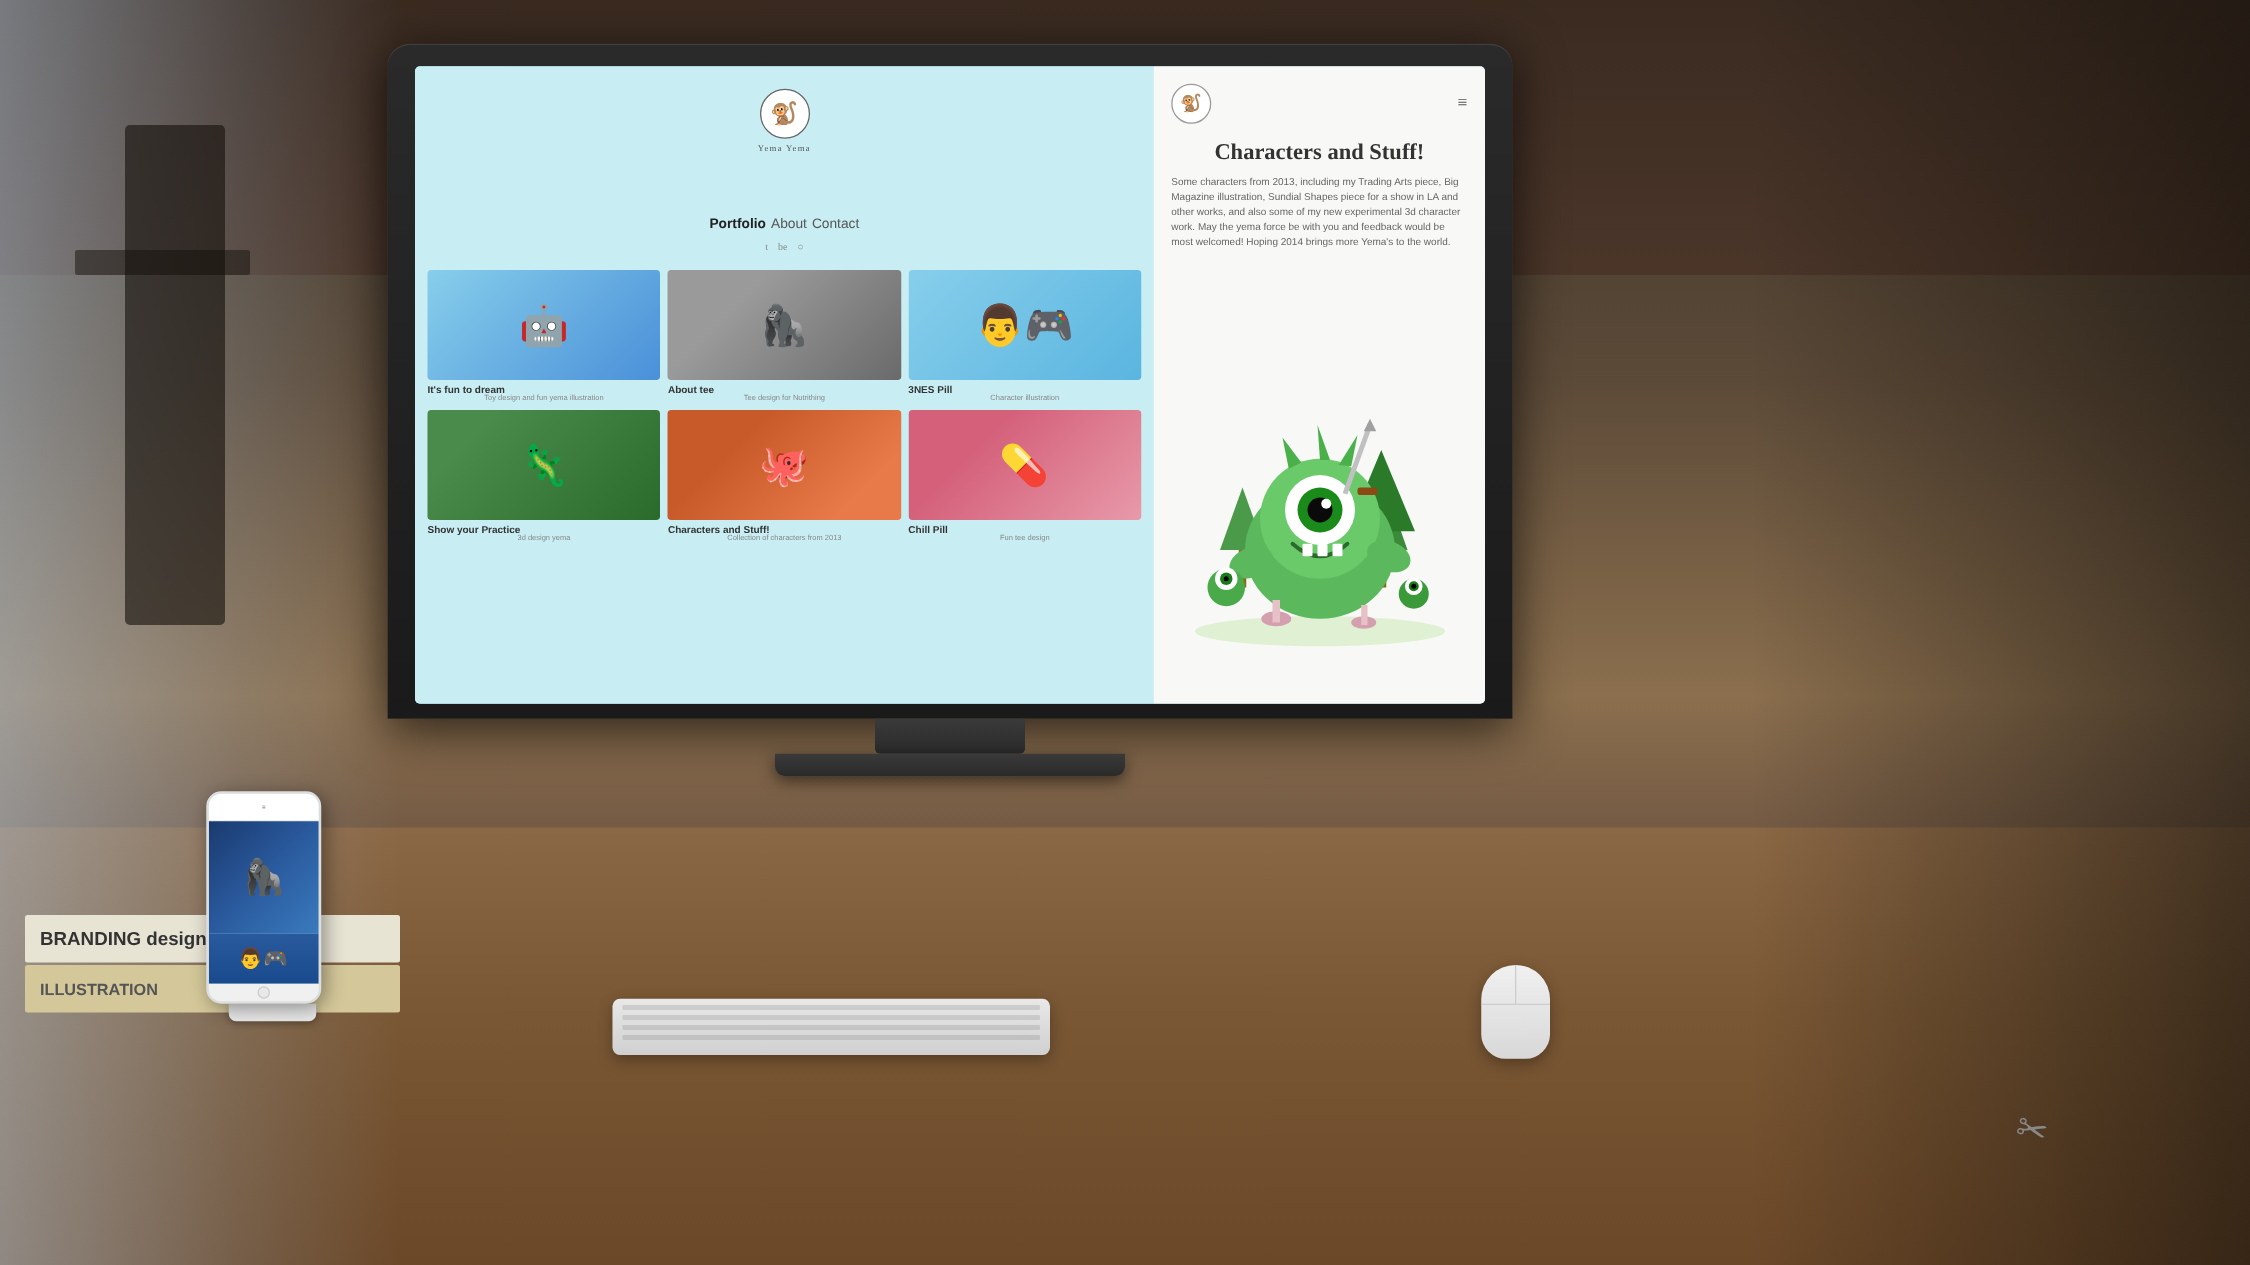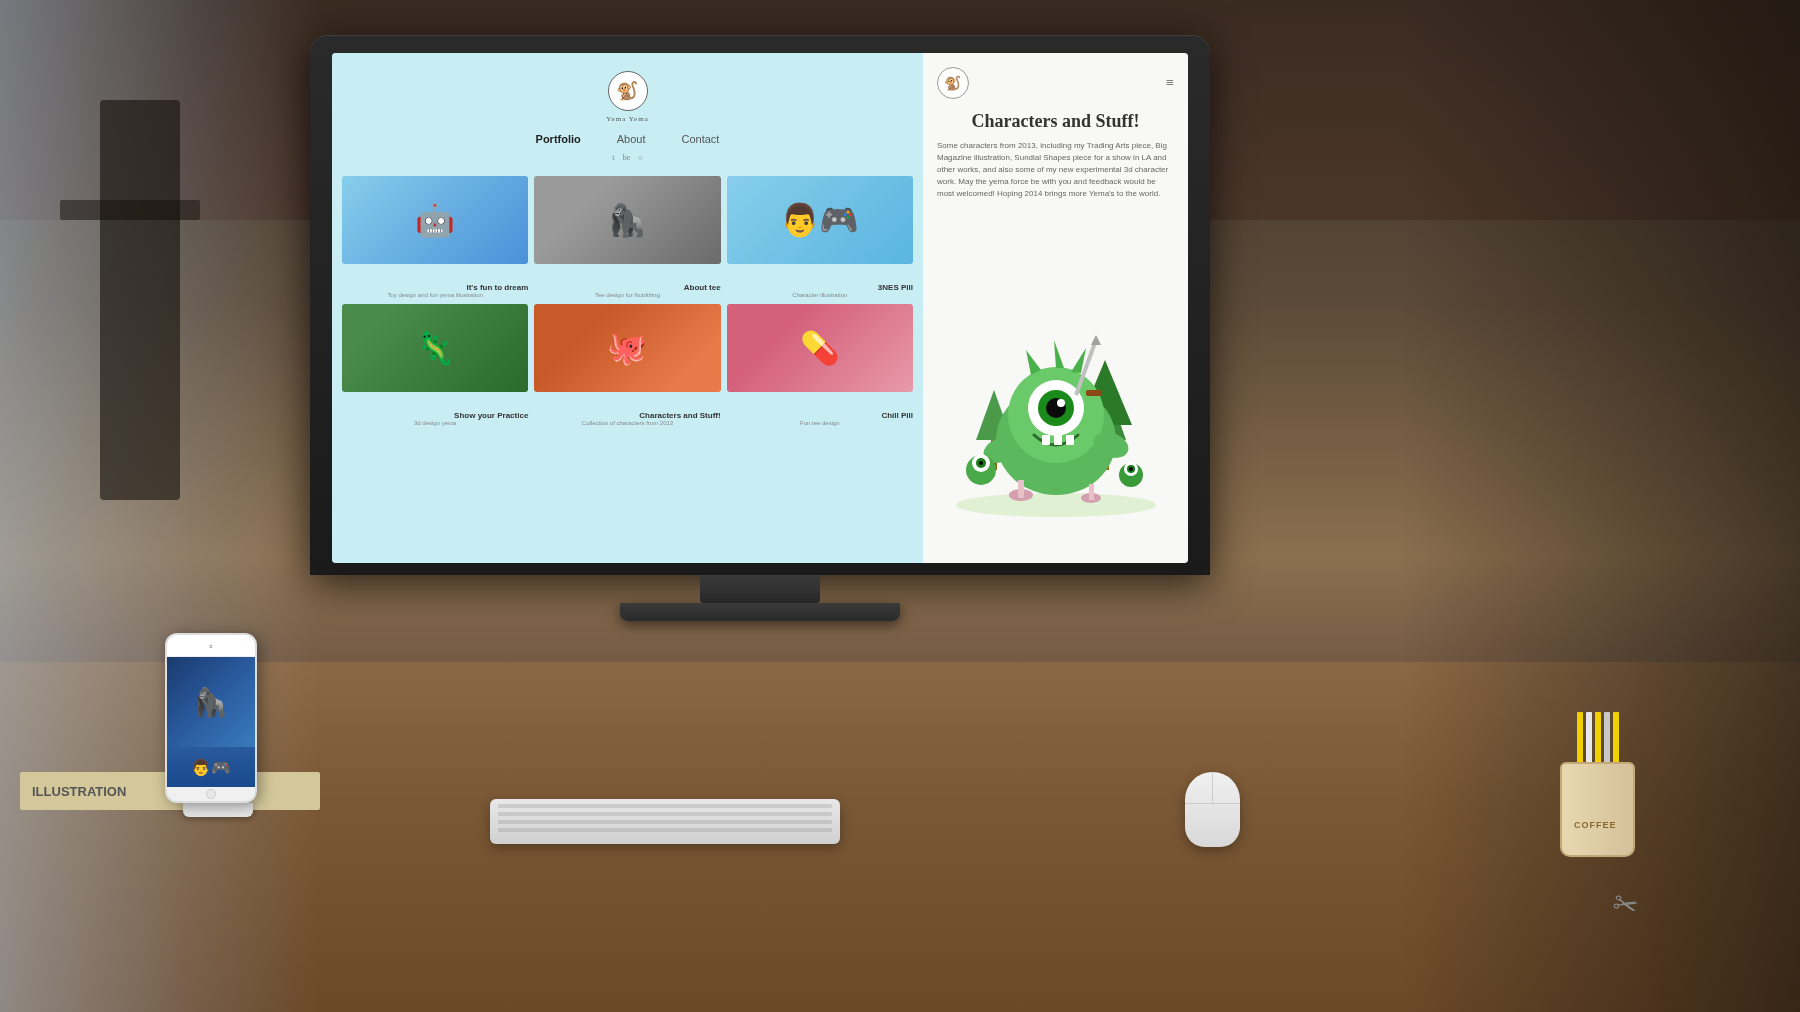--- a/index.html
+++ b/index.html
@@ -174,22 +174,23 @@
 
     .site-logo-text {
       font-size: 7px;
       color: #555;
       margin-bottom: 10px;
       letter-spacing: 1px;
     }
 
     .site-nav {
       display: flex;
-      gap: 36px;
+      gap: 4px;
       margin-bottom: 8px;
+      margin-top: 40px;
     }
     .nav-item {
       font-size: 11px;
       color: #555;
       cursor: pointer;
       font-family: Arial, sans-serif;
     }
     .nav-item.active {
       font-weight: bold;
       color: #222;
@@ -219,22 +220,22 @@
       width: 100%;
       height: 88px;
       border-radius: 3px;
       overflow: hidden;
       position: relative;
     }
     .portfolio-title {
       font-size: 8px;
       font-weight: bold;
       color: #333;
-      text-align: right;
-      margin-top: 19px;
+      text-align: left;
+      margin-top: 3px;
       font-family: Arial, sans-serif;
     }
     .portfolio-subtitle {
       font-size: 6px;
       color: #888;
       text-align: center;
       font-family: Arial, sans-serif;
     }
 
     
@@ -402,20 +403,23 @@
   <div style="position:absolute;bottom:0;left:0;right:0;height:350px;background:linear-gradient(180deg,#8b6845 0%,#7a5835 40%,#6b4828 100%);"></div>
 
   <div class="bg-window-left"></div>
 
   <div class="bg-right"></div>
 
   <div style="position:absolute;left:100px;top:100px;width:80px;height:400px;background:rgba(20,15,10,0.6);border-radius:4px;"></div>
   <div style="position:absolute;left:60px;top:200px;width:140px;height:20px;background:rgba(20,15,10,0.5);border-radius:2px;"></div>
 
   <div class="books-stack">
+    <div class="book book-2">
+      <span>BRANDING design</span>
+    </div>
     <div class="book book-3">
       <span>ILLUSTRATION</span>
     </div>
   </div>
 
   <div class="phone-container">
     <div class="phone">
       <div class="phone-screen">
         <div class="phone-header">
           <span style="font-size:5px;color:#666;font-family:Arial;">≡</span>
@@ -588,28 +592,16 @@
     </div>
   </div>
 
   <div class="mouse">
     <div style="height:32px;border-bottom:1px solid #ccc;display:flex;">
       <div style="flex:1;border-right:1px solid #ccc;"></div>
       <div style="flex:1;"></div>
     </div>
   </div>
 
-  <div class="pencil-cup">
-    <div class="pencils">
-      <div class="pencil p1"></div>
-      <div class="pencil p2"></div>
-      <div class="pencil p3"></div>
-      <div class="pencil p4"></div>
-      <div class="pencil p5"></div>
-    </div>
-    <div class="cup-body">
-      <div class="cup-label">COFFEE</div>
-    </div>
-  </div>
 
   <div class="scissors">✂</div>
 
 </div>
 
 </body></html>

